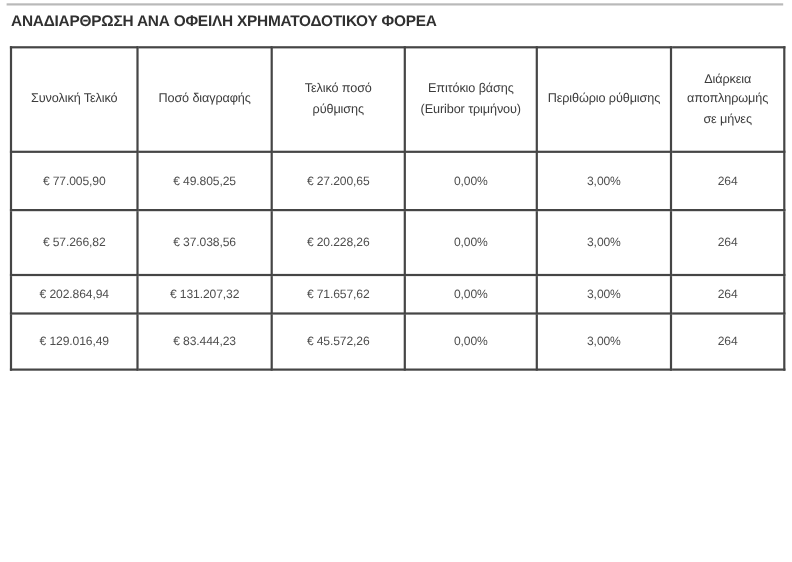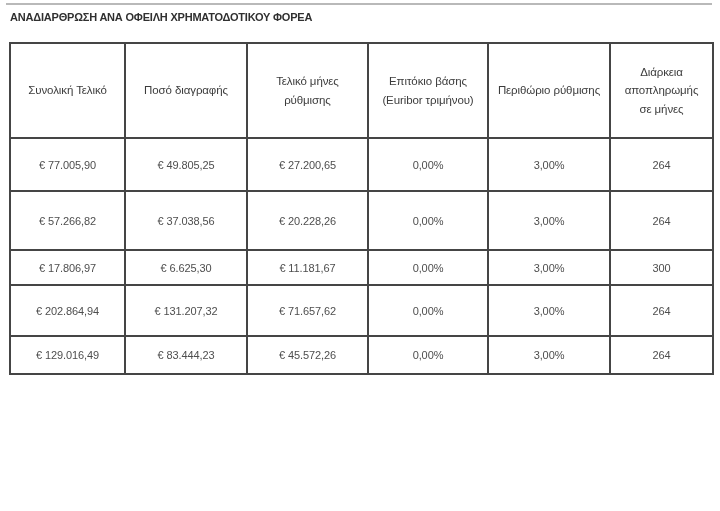--- a/index.html
+++ b/index.html
@@ -19,21 +19,21 @@
     top: 3px;
     left: 6px;
     width: 706px;
     height: 2px;
     background: #b9b9b9;
   }
   .doc-title {
     position: absolute;
     top: 11px;
     left: 10px;
-    font-size: 11px;
+    font-size: 14px;
     font-weight: bold;
     color: #303030;
     letter-spacing: -0.2px;
     white-space: nowrap;
   }
   table.restructure {
     position: absolute;
     top: 42px;
     left: 9px;
     width: 703px;
@@ -84,21 +84,21 @@
     <col style="width:122px">
     <col style="width:121px">
     <col style="width:120px">
     <col style="width:122px">
     <col style="width:103px">
   </colgroup>
   <thead>
     <tr>
       <th>Συνολική Τελικό</th>
       <th>Ποσό διαγραφής</th>
-      <th>Τελικό μήνες ρύθμισης</th>
+      <th>Τελικό ποσό ρύθμισης</th>
       <th>Επιτόκιο βάσης (Euribor τριμήνου)</th>
       <th>Περιθώριο ρύθμισης</th>
       <th>Διάρκεια αποπληρωμής σε μήνες</th>
     </tr>
   </thead>
   <tbody>
     <tr>
       <td>€ 77.005,90</td>
       <td>€ 49.805,25</td>
       <td>€ 27.200,65</td>
@@ -108,28 +108,20 @@
     </tr>
     <tr>
       <td>€ 57.266,82</td>
       <td>€ 37.038,56</td>
       <td>€ 20.228,26</td>
       <td>0,00%</td>
       <td>3,00%</td>
       <td>264</td>
     </tr>
     <tr>
-      <td>€ 17.806,97</td>
-      <td>€ 6.625,30</td>
-      <td>€ 11.181,67</td>
-      <td>0,00%</td>
-      <td>3,00%</td>
-      <td>300</td>
-    </tr>
-    <tr>
       <td>€ 202.864,94</td>
       <td>€ 131.207,32</td>
       <td>€ 71.657,62</td>
       <td>0,00%</td>
       <td>3,00%</td>
       <td>264</td>
     </tr>
     <tr>
       <td>€ 129.016,49</td>
       <td>€ 83.444,23</td>

